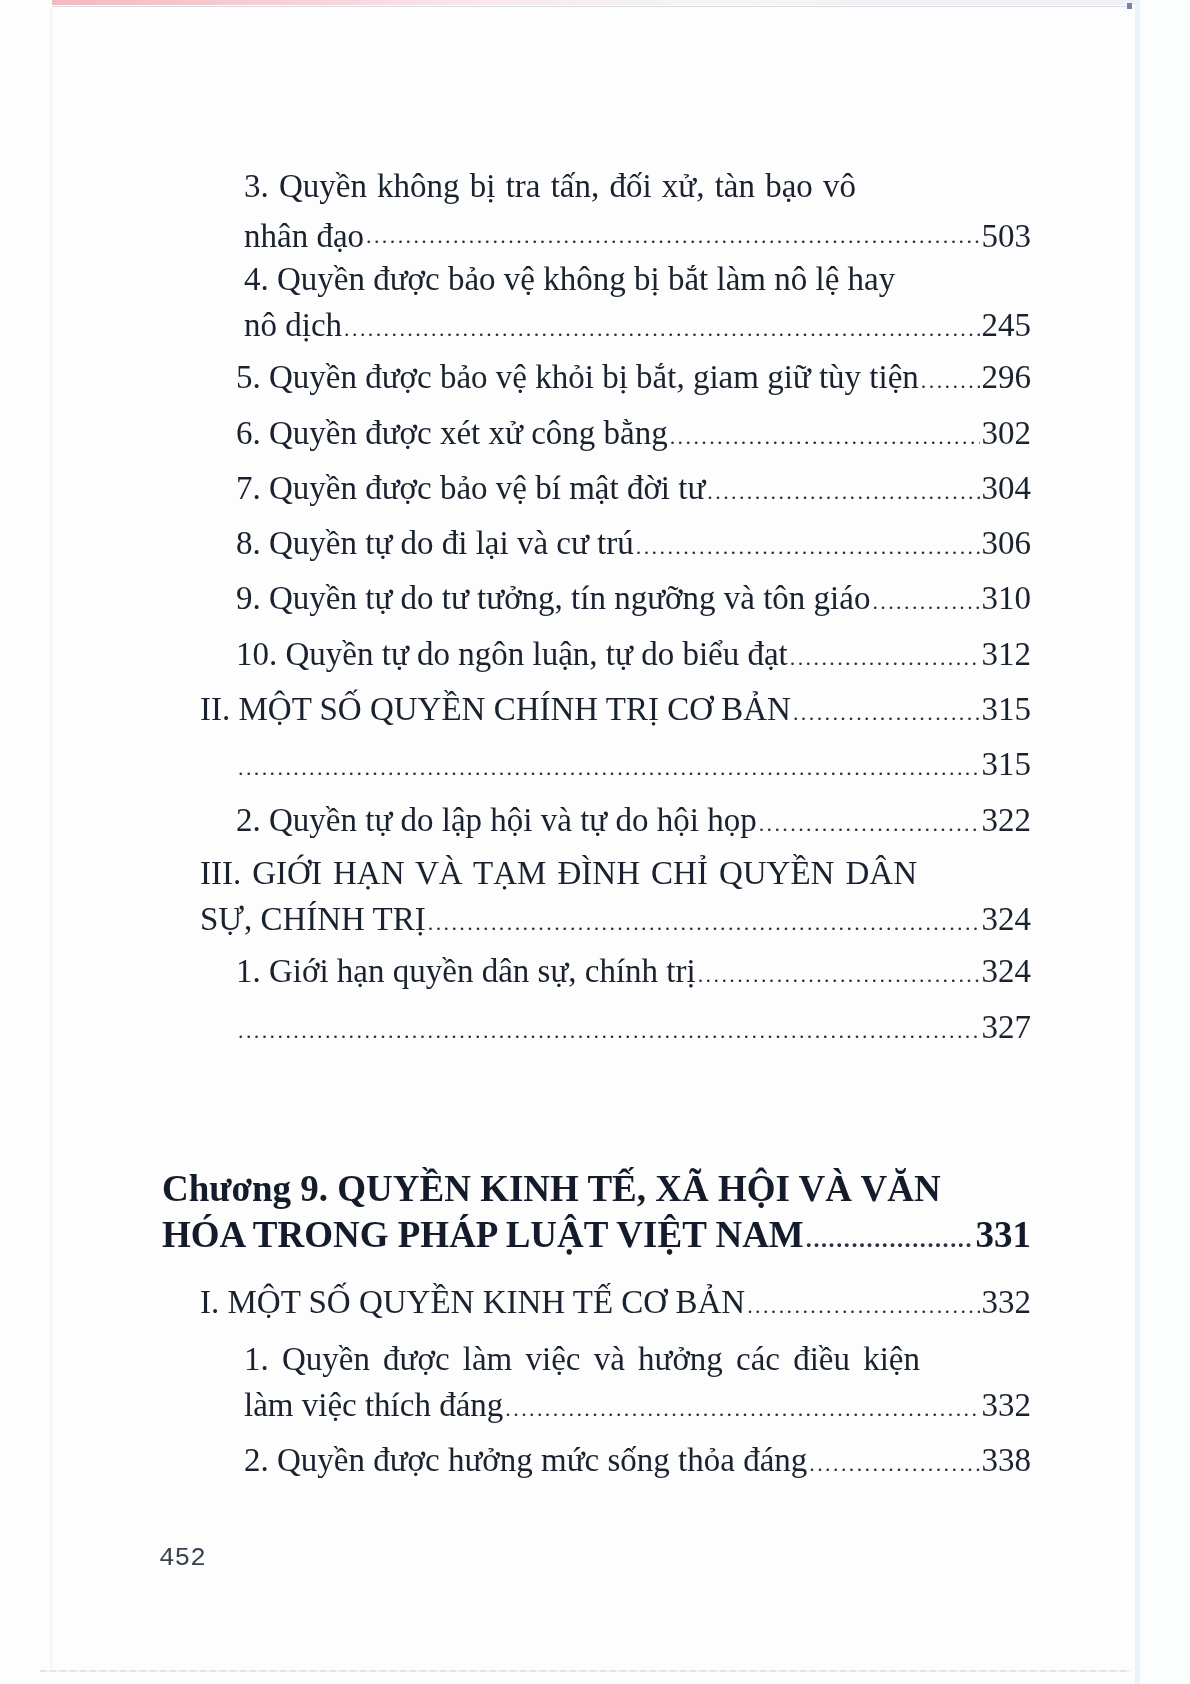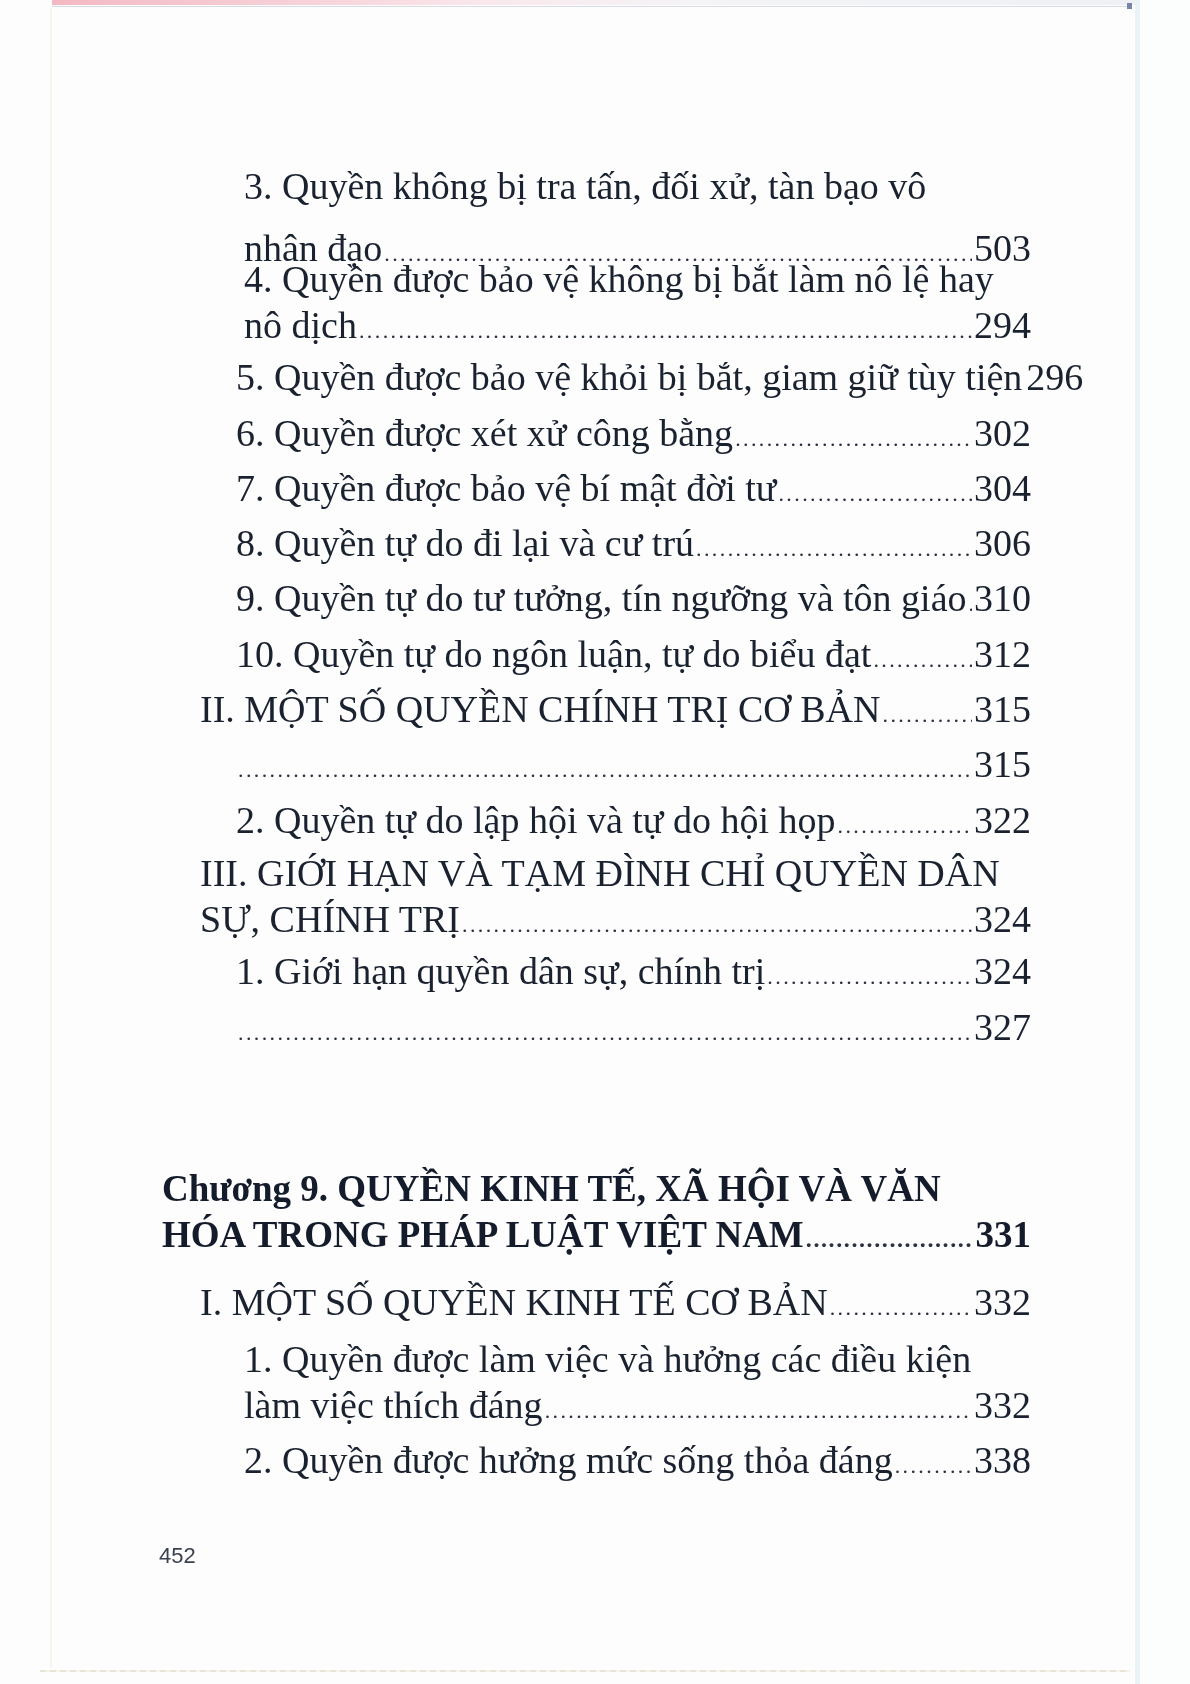--- a/index.html
+++ b/index.html
@@ -73,21 +73,21 @@
   }
 
   .toc {
     position: absolute;
     left: 0;
     top: 0;
     width: 1190px;
   }
   .entry {
     position: absolute;
-    font-size: 38px;
+    font-size: 33px;
     line-height: 46px;
     letter-spacing: 0;
   }
   .entry .line {
     display: flex;
     align-items: baseline;
     height: 46px;
     white-space: nowrap;
   }
   .entry .first-line {
@@ -123,53 +123,53 @@
     font-weight: bold;
     font-size: 37px;
     color: #141c2c;
   }
   .lvl-chap .leader { letter-spacing: 1.6px; font-size: 24px; font-weight: bold; }
 
   .page-number {
     position: absolute;
     left: 159px;
     top: 1543px;
-    font-family: Liberation Sans, sans-serif;
-    font-size: 22px;
+    font-family: Liberation Mono, monospace;
+    font-size: 26px;
     color: #3a4150;
   }
 </style>
 </head>
 <body>
 
 <div class="scan-top-strip"></div>
 <div class="scan-top-line"></div>
 <div class="scan-top-mark"></div>
 <div class="scan-left-edge"></div>
 <div class="scan-right-edge"></div>
 <div class="scan-right-margin"></div>
 <div class="scan-bottom-line"></div>
 
 <div class="toc">
 
   <div class="entry lvl-sub-wrap" style="top:163px;">
     <div class="first-line" style="width:612px;">3. Quyền không bị tra tấn, đối xử, tàn bạo vô</div>
-    <div class="line" style="margin-top:16px;">
+    <div class="line" style="margin-top:4px;align-items:flex-end;">
       <span class="text">nhân đạo</span>
       <span class="leader"></span>
       <span class="page">503</span>
     </div>
   </div>
 
   <div class="entry lvl-sub-wrap" style="top:256px;">
     <div class="first-line" style="width:607px;">4. Quyền được bảo vệ không bị bắt làm nô lệ hay</div>
     <div class="line">
       <span class="text">nô dịch</span>
       <span class="leader"></span>
-      <span class="page">294</span>
+      <span class="page">245</span>
     </div>
   </div>
 
   <div class="entry lvl-sub" style="top:354px;">
     <div class="line">
       <span class="text">5. Quyền được bảo vệ khỏi bị bắt, giam giữ tùy tiện</span>
       <span class="leader"></span>
       <span class="page">296</span>
     </div>
   </div>

